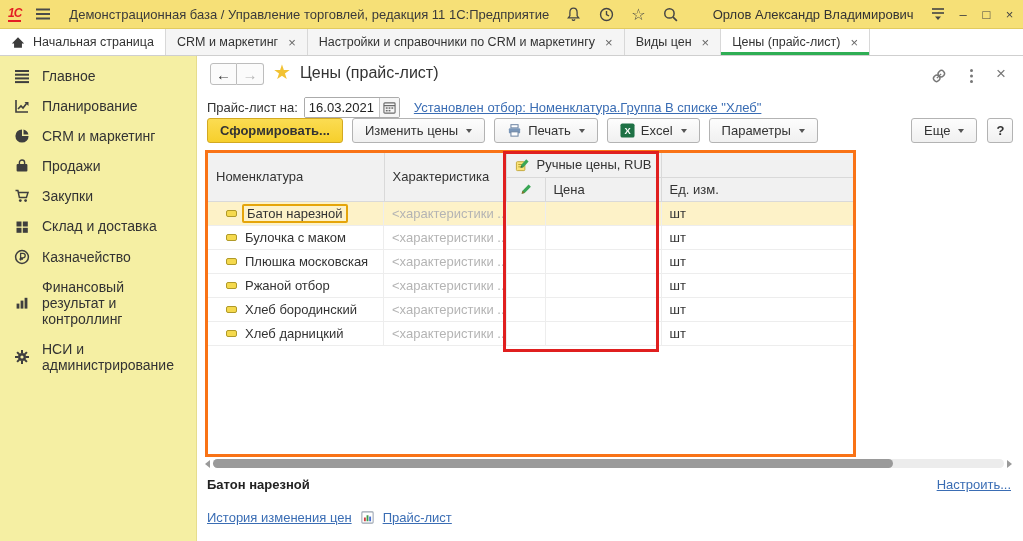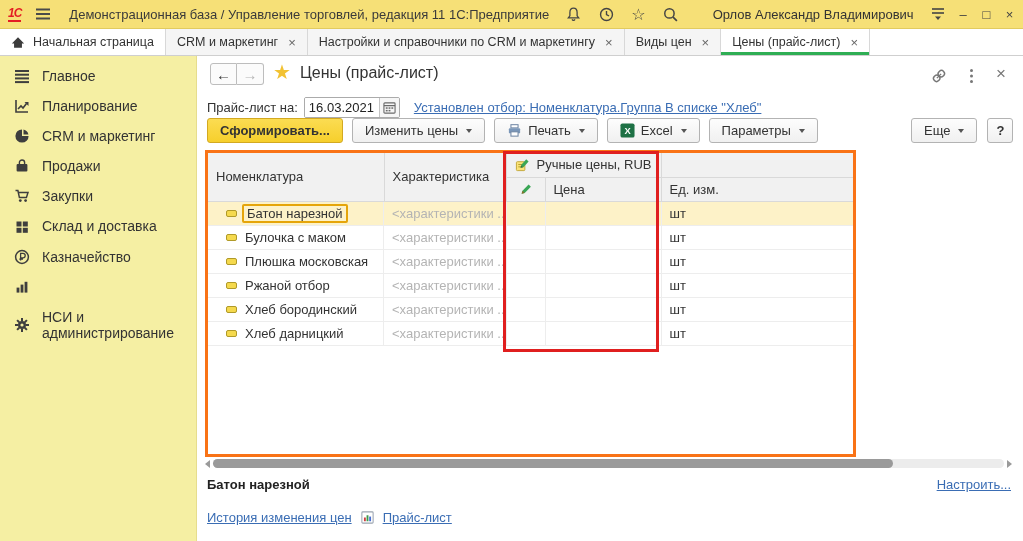--- a/index.html
+++ b/index.html
@@ -242,20 +242,21 @@
   <div class="side-item">
     <span class="sic">
         <svg width="16" height="16" viewBox="0 0 16 16">
           <g fill="#3e3e3e">
             <rect x="2.6" y="8.6" width="2.8" height="5"></rect>
             <rect x="6.6" y="5.6" width="2.8" height="8"></rect>
             <rect x="10.6" y="2.8" width="2.8" height="10.8"></rect>
           </g>
         </svg>
       </span>
+    <span>Финансовый результат и контроллинг</span>
   </div>
   <div class="side-item">
     <span class="sic">
         <svg width="16" height="16" viewBox="0 0 16 16">
           <g stroke="#3e3e3e" stroke-width="2">
             <line x1="8" y1="1" x2="8" y2="4"></line>
             <line x1="8" y1="12" x2="8" y2="15"></line>
             <line x1="1" y1="8" x2="4" y2="8"></line>
             <line x1="12" y1="8" x2="15" y2="8"></line>
             <line x1="3.1" y1="3.1" x2="5.2" y2="5.2"></line>

